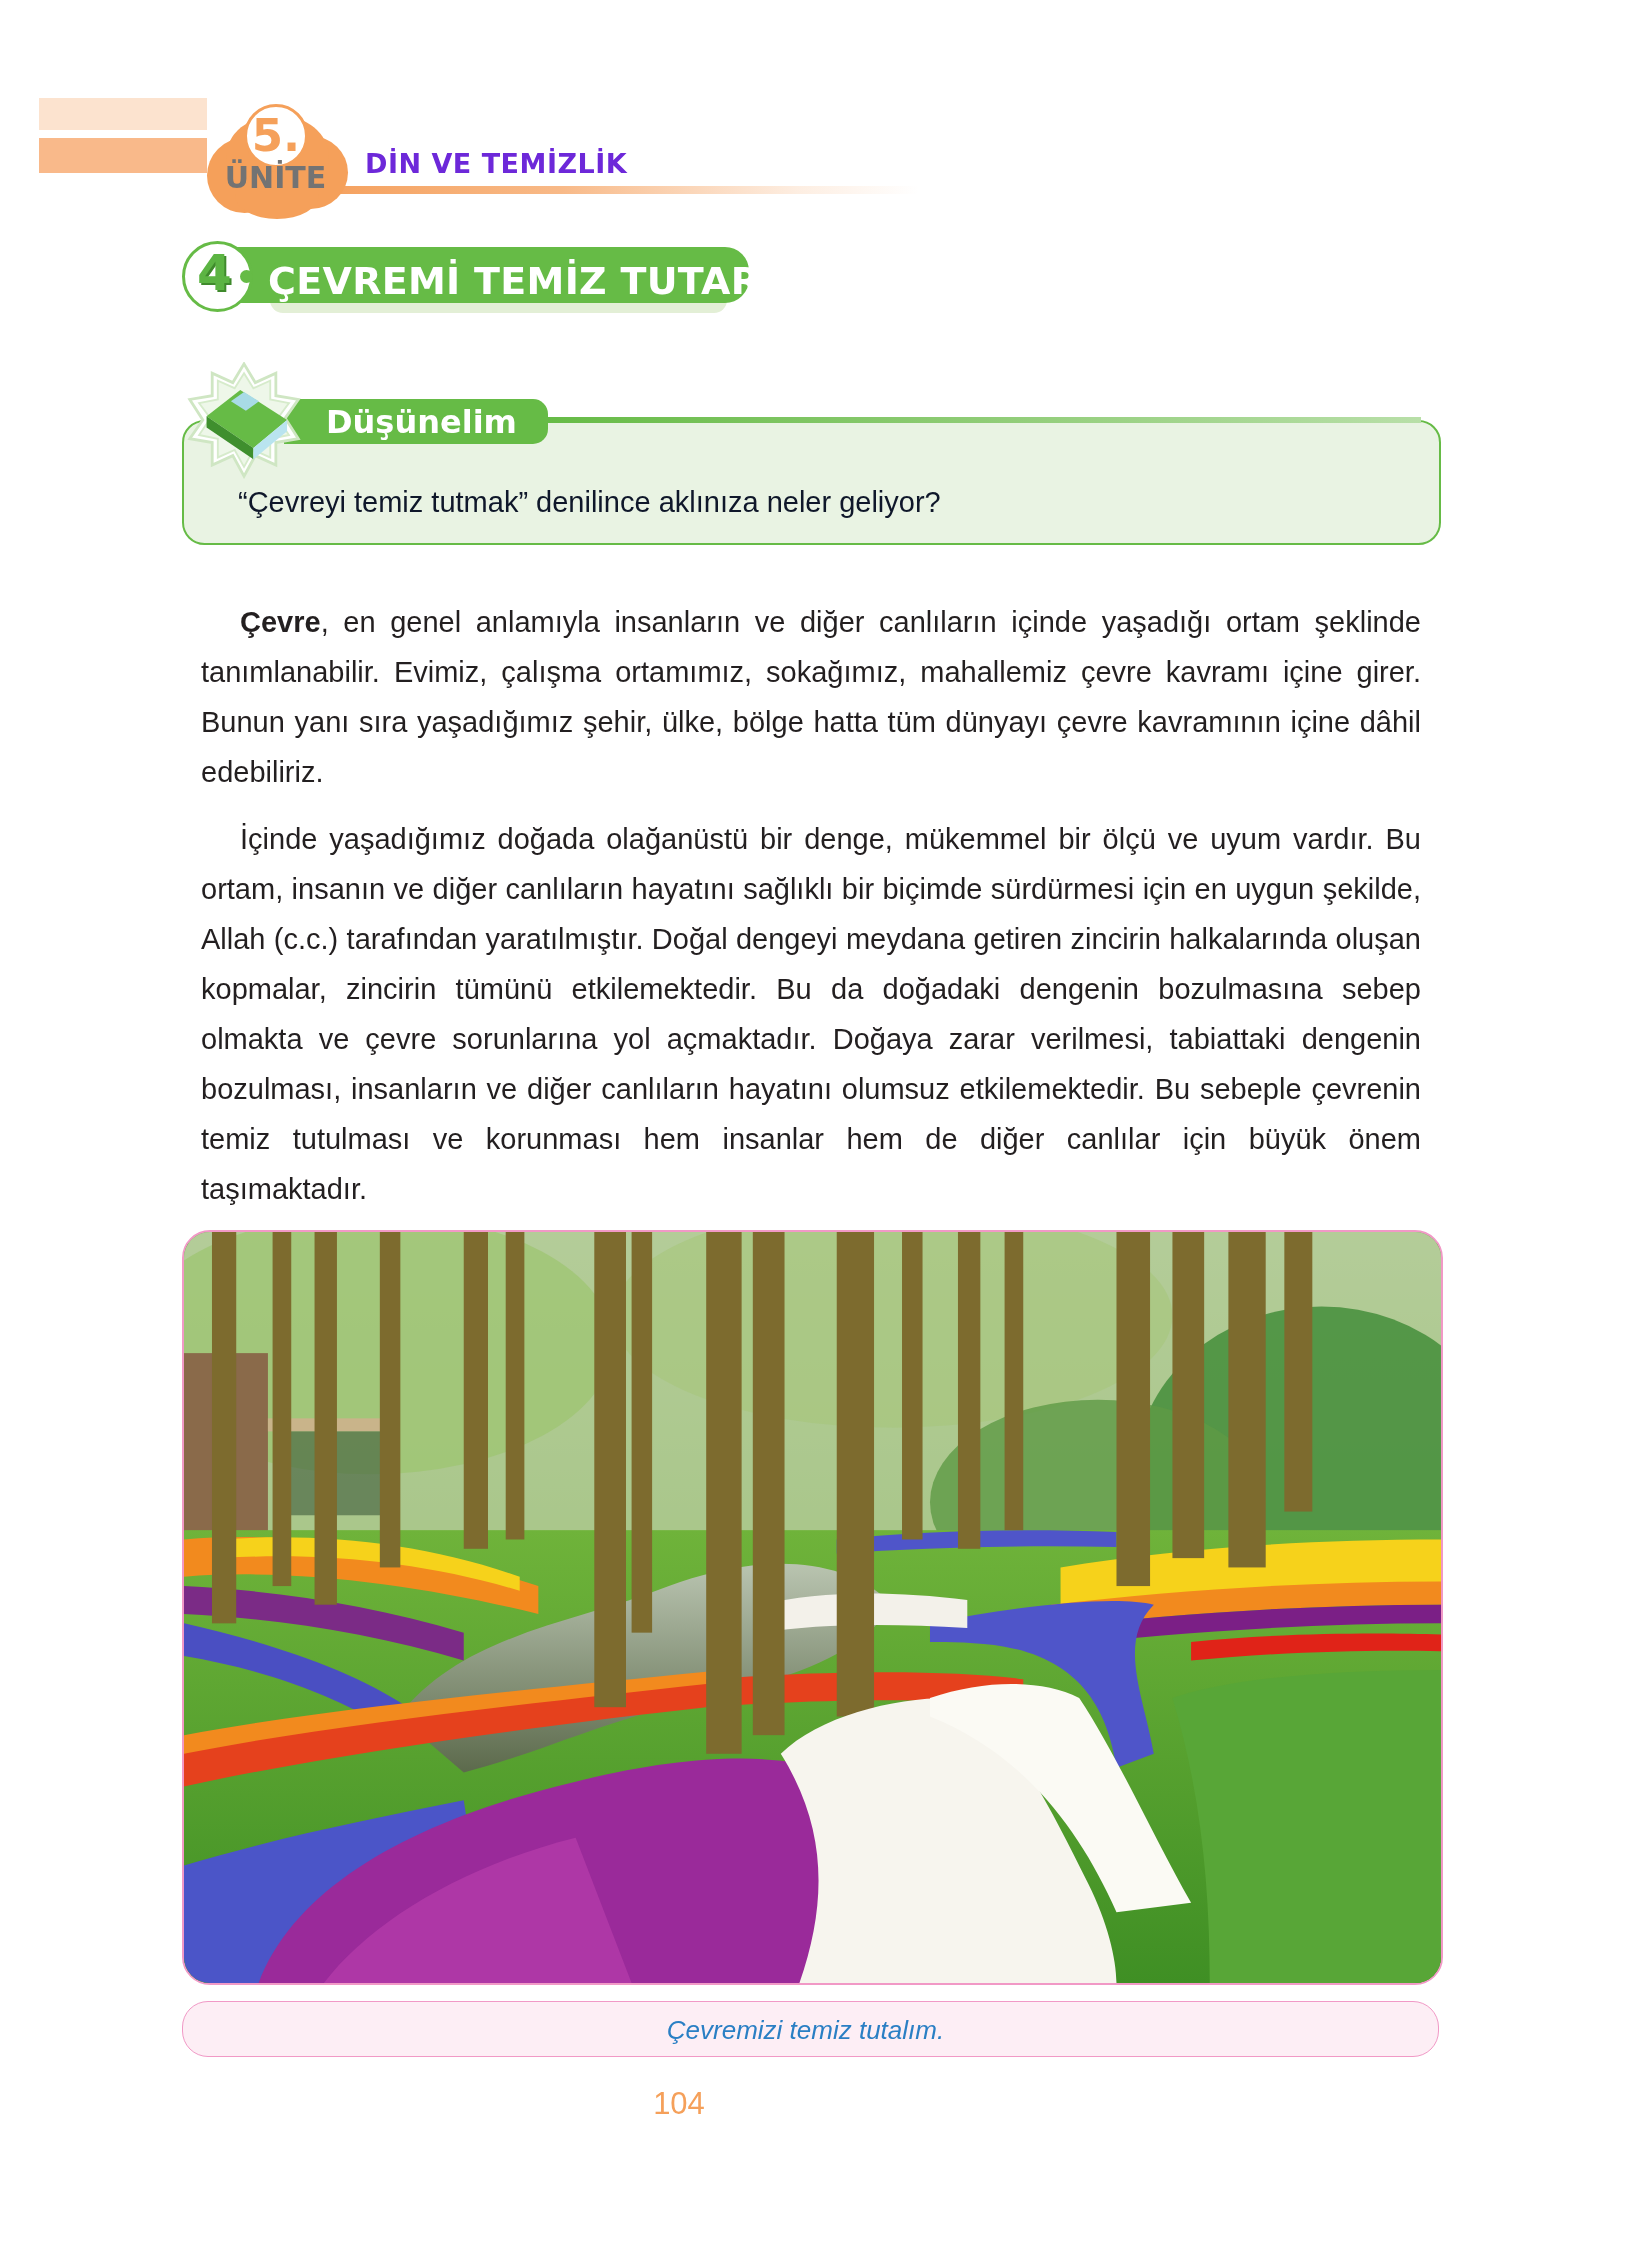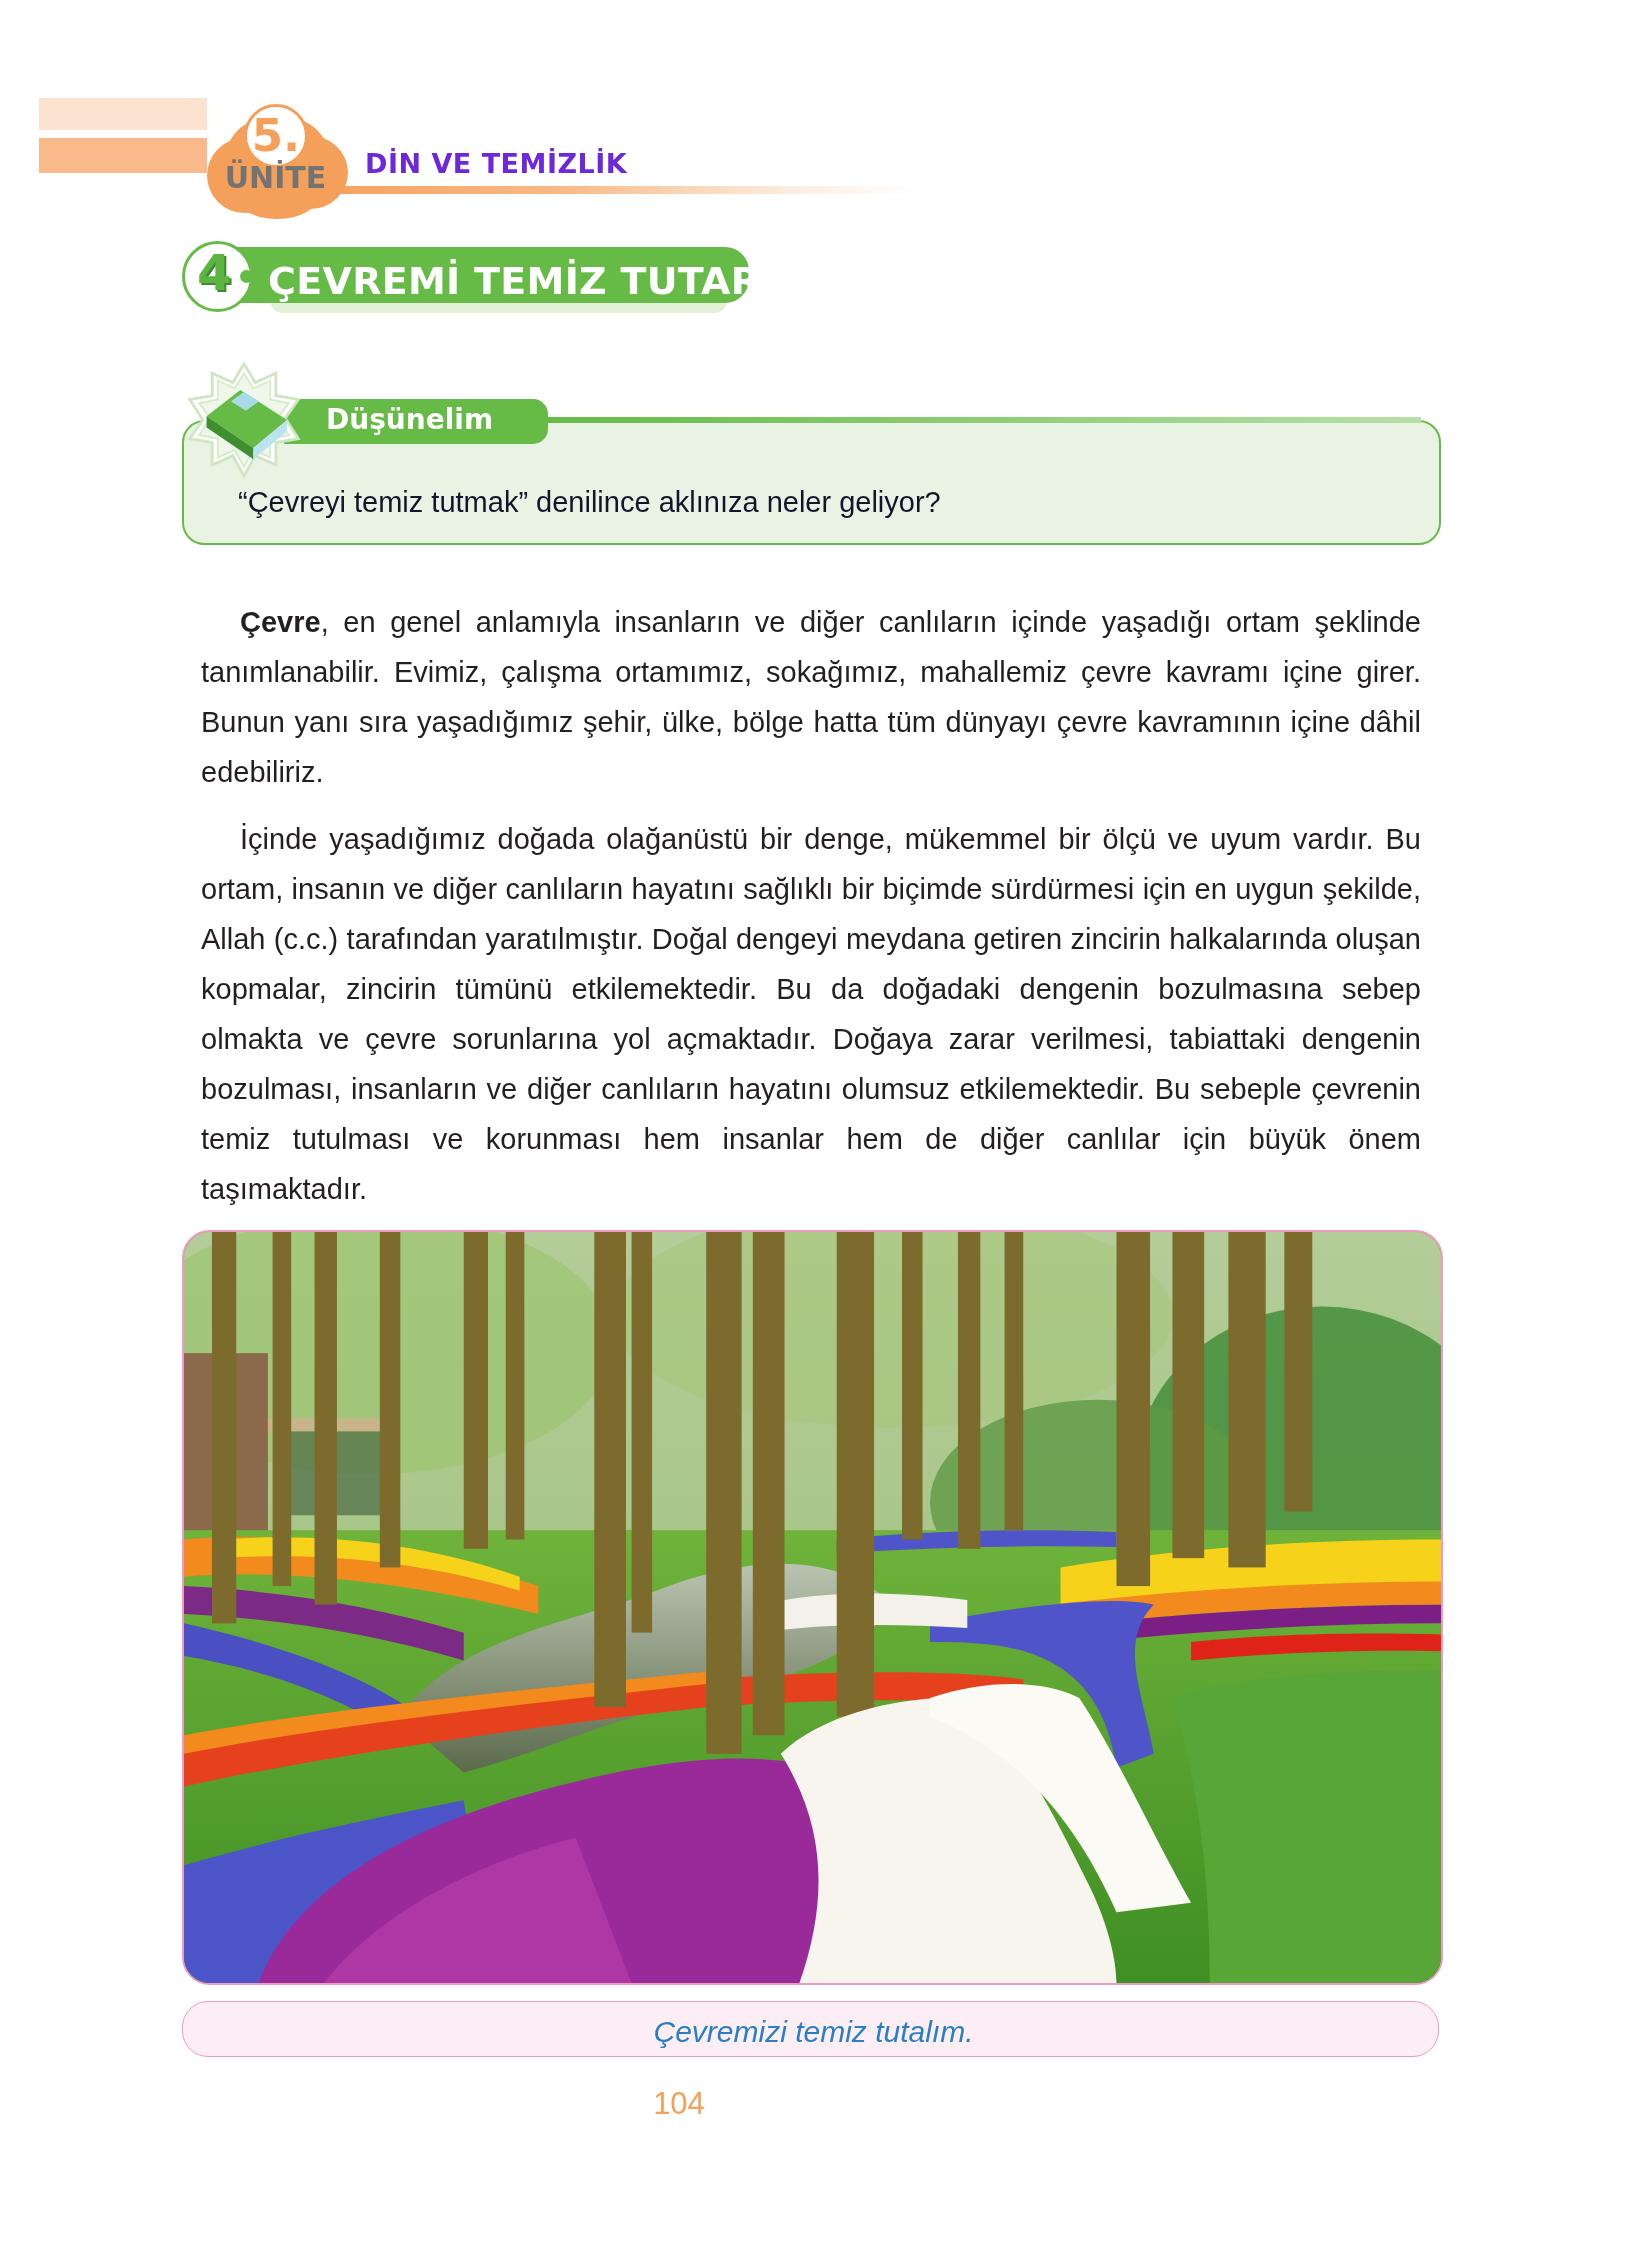--- a/index.html
+++ b/index.html
@@ -23,36 +23,36 @@
   .section-title { position: absolute; left: 268px; top: 259px; color: #fff; font-weight: bold; font-size: 38px; font-family: "DejaVu Sans", sans-serif; letter-spacing: 0.3px; }
   .section-circle { position: absolute; left: 182px; top: 241px; width: 65px; height: 65px; border-radius: 50%; background: #fff; border: 3.7px solid #66bb46; }
   .section-num { position: absolute; left: 191px; top: 244px; width: 47px; text-align: center; color: #5cb443; font-weight: bold; font-size: 50px; line-height: 58px; font-family: "DejaVu Sans", sans-serif; text-shadow: 1.9px 1.9px 0 #3f8a2c; }
   .section-dot { position: absolute; left: 240px; top: 270px; width: 13px; height: 13px; border-radius: 50%; background: #66bb46; }
 
   
   .think-box { position: absolute; left: 182px; top: 420px; width: 1255px; height: 121px; background: #e9f3e3; border: 2.8px solid #66bb46; border-radius: 22.4px; }
   .think-tab { position: absolute; left: 284px; top: 399px; width: 264px; height: 45px; background: #66bb46; border-radius: 0 15px 15px 0; }
   .think-tab-line { position: absolute; left: 545px; top: 417px; width: 876px; height: 5.6px;
     background: linear-gradient(90deg, #66bb46 0%, #8fcc76 50%, #b8dfa8 100%); }
-  .think-label { position: absolute; left: 326px; top: 403px; color: #fff; font-weight: bold; font-size: 28px; font-family: "DejaVu Sans", sans-serif; }
+  .think-label { position: absolute; left: 326px; top: 403px; color: #fff; font-weight: bold; font-size: 32px; font-family: "DejaVu Sans", sans-serif; }
   .think-question { position: absolute; left: 238px; top: 486px; font-size: 29px; color: #0f172a; }
   .book-badge { position: absolute; left: 186px; top: 362px; width: 117px; height: 117px; }
 
   
   .body-text { position: absolute; left: 184px; top: 580px; width: 1254px; font-size: 29px; line-height: 50px; text-align: justify; color: #231f20; }
   .body-text p { margin: 17px; text-indent: 39px; text-align: justify; }
   .body-text b { font-weight: bold; }
 
   
   .photo { position: absolute; left: 182px; top: 1230px; width: 1257px; height: 751px; border: 2.8px solid #f199c6; border-radius: 28px; overflow: hidden; background: #4f8a2a; }
   .photo svg { display: block; }
 
   
   .caption-box { position: absolute; left: 182px; top: 2001px; width: 1255px; height: 54px; background: #fdeef5; border: 1.9px solid #f199c6; border-radius: 26px; }
-  .caption-text { position: absolute; left: 184px; top: 2015px; width: 1259px; text-align: center; color: #2a7fc4; font-style: italic; font-size: 30px; }
+  .caption-text { position: absolute; left: 176px; top: 2015px; width: 1259px; text-align: center; color: #2a7fc4; font-style: italic; font-size: 26px; }
 
   
   .page-number { position: absolute; left: 0; top: 2086px; width: 1358px; text-align: center; color: #f5a05a; font-size: 31px; }
 </style>
 </head>
 <body>
 
 <div class="unit-bar-top"></div>
 <div class="unit-bar-bottom"></div>
 <div class="unit-line"></div>

